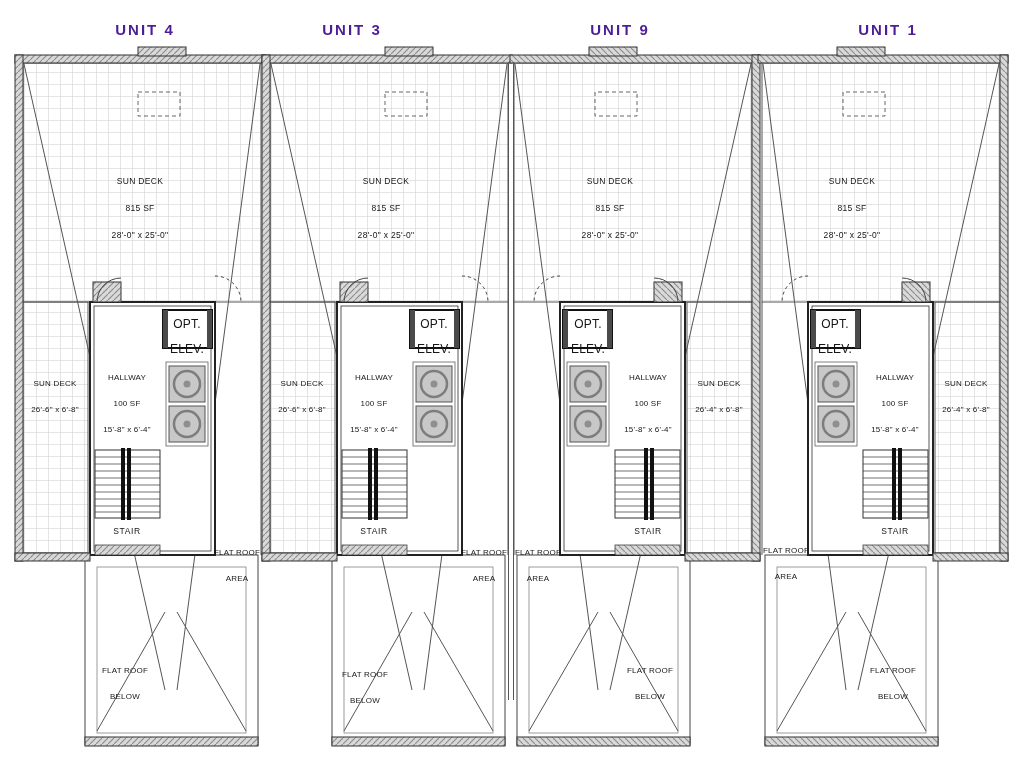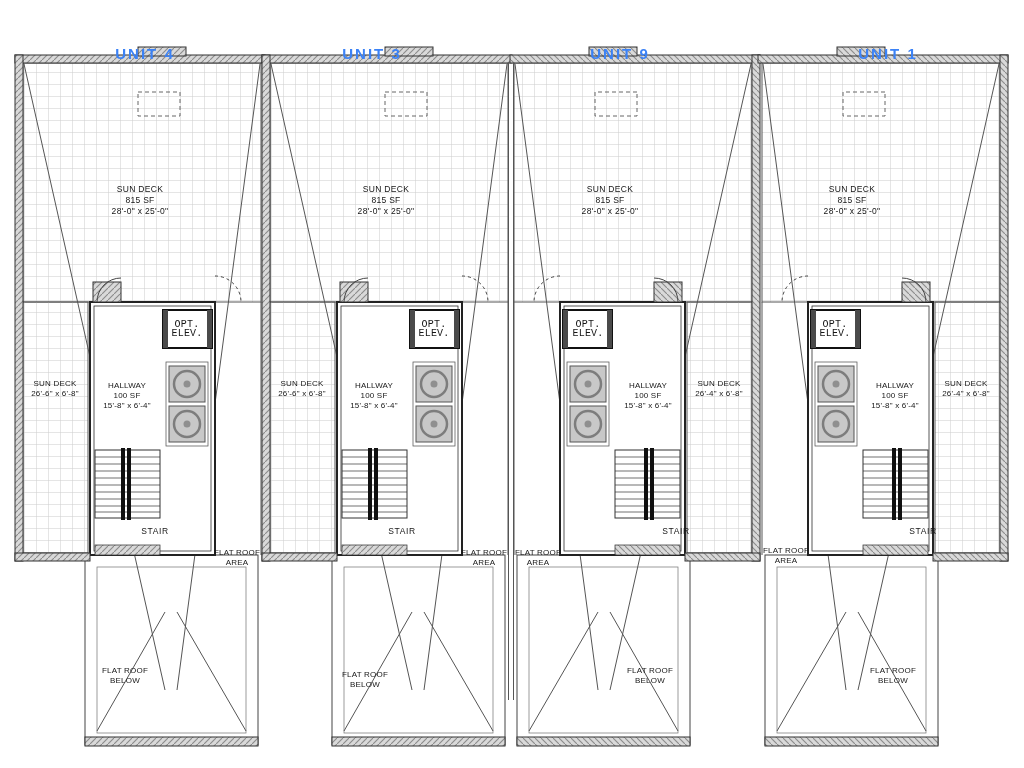--- a/index.html
+++ b/index.html
@@ -1,26 +1,26 @@
 <!DOCTYPE html>
 <html><head>
 <meta charset="utf-8">
 <style>
   html,body{margin:0;padding:0;background:#ffffff;}
   #stage{position:relative;width:1024px;height:768px;background:#ffffff;overflow:hidden;
          font-family:"Liberation Sans",sans-serif;}
   #plan-svg{position:absolute;left:0;top:0;}
   .lbl{position:absolute;transform:translate(-50%,-50%);color:#161616;text-align:center;
        white-space:nowrap;pointer-events:none;}
-  .lbl .ln{display:block;}
-  .unit-name{font-size:15px;font-weight:600;letter-spacing:2px;color:#3b82f6;margin-top:24px;}
+  .lbl .ln{display:block;margin-top:16px;}
+  .unit-name{font-size:15px;font-weight:600;letter-spacing:2px;color:#4c1d95;}
   .t3{font-size:8.5px;line-height:11px;letter-spacing:.3px;}
   .t2{font-size:8px;line-height:10px;letter-spacing:.2px;}
-  .t1{font-size:8.5px;letter-spacing:.6px;margin-left:28px;}
-  .tiny{font-size:10px;line-height:9px;letter-spacing:.2px;font-family:Liberation Mono, monospace;}
+  .t1{font-size:8.5px;letter-spacing:.6px;}
+  .tiny{font-size:12px;line-height:9px;letter-spacing:.2px;}
 </style>
 </head>
 <body>
 
 <div id="stage">
 
   <svg id="plan-svg" width="1024" height="768" viewBox="0 0 1024 768">
     <defs>
       <pattern id="grid" width="12" height="12" patternUnits="userSpaceOnUse">
         <path d="M12 0H0V12" fill="none" stroke="#cccccc" stroke-width="1"></path>
@@ -86,21 +86,21 @@
     <use href="#unit"></use>
     <use href="#unit" transform="translate(247,0)"></use>
     <use href="#unit" transform="translate(775,0) scale(-1,1)"></use>
     <use href="#unit" transform="translate(1023,0) scale(-1,1)"></use>
 
     <line x1="508.5" y1="63" x2="508.5" y2="700" stroke="#555" stroke-width="1"></line>
     <line x1="513.5" y1="63" x2="513.5" y2="700" stroke="#555" stroke-width="1"></line>
   </svg>
 
   <div class="lbl unit-name" style="left:145px;top:29px">UNIT 4</div>
-  <div class="lbl unit-name" style="left:372px;top:29px">UNIT 3</div>
+  <div class="lbl unit-name" style="left:352px;top:29px">UNIT 3</div>
   <div class="lbl unit-name" style="left:620px;top:29px">UNIT 9</div>
   <div class="lbl unit-name" style="left:888px;top:29px">UNIT 1</div>
 
   <div class="lbl t3" style="left:140px;top:200px">
     <span class="ln">SUN DECK</span>
     <span class="ln">815 SF</span>
     <span class="ln">28'-0" x 25'-0"</span>
   </div>
   <div class="lbl t3" style="left:386px;top:200px">
     <span class="ln">SUN DECK</span>

